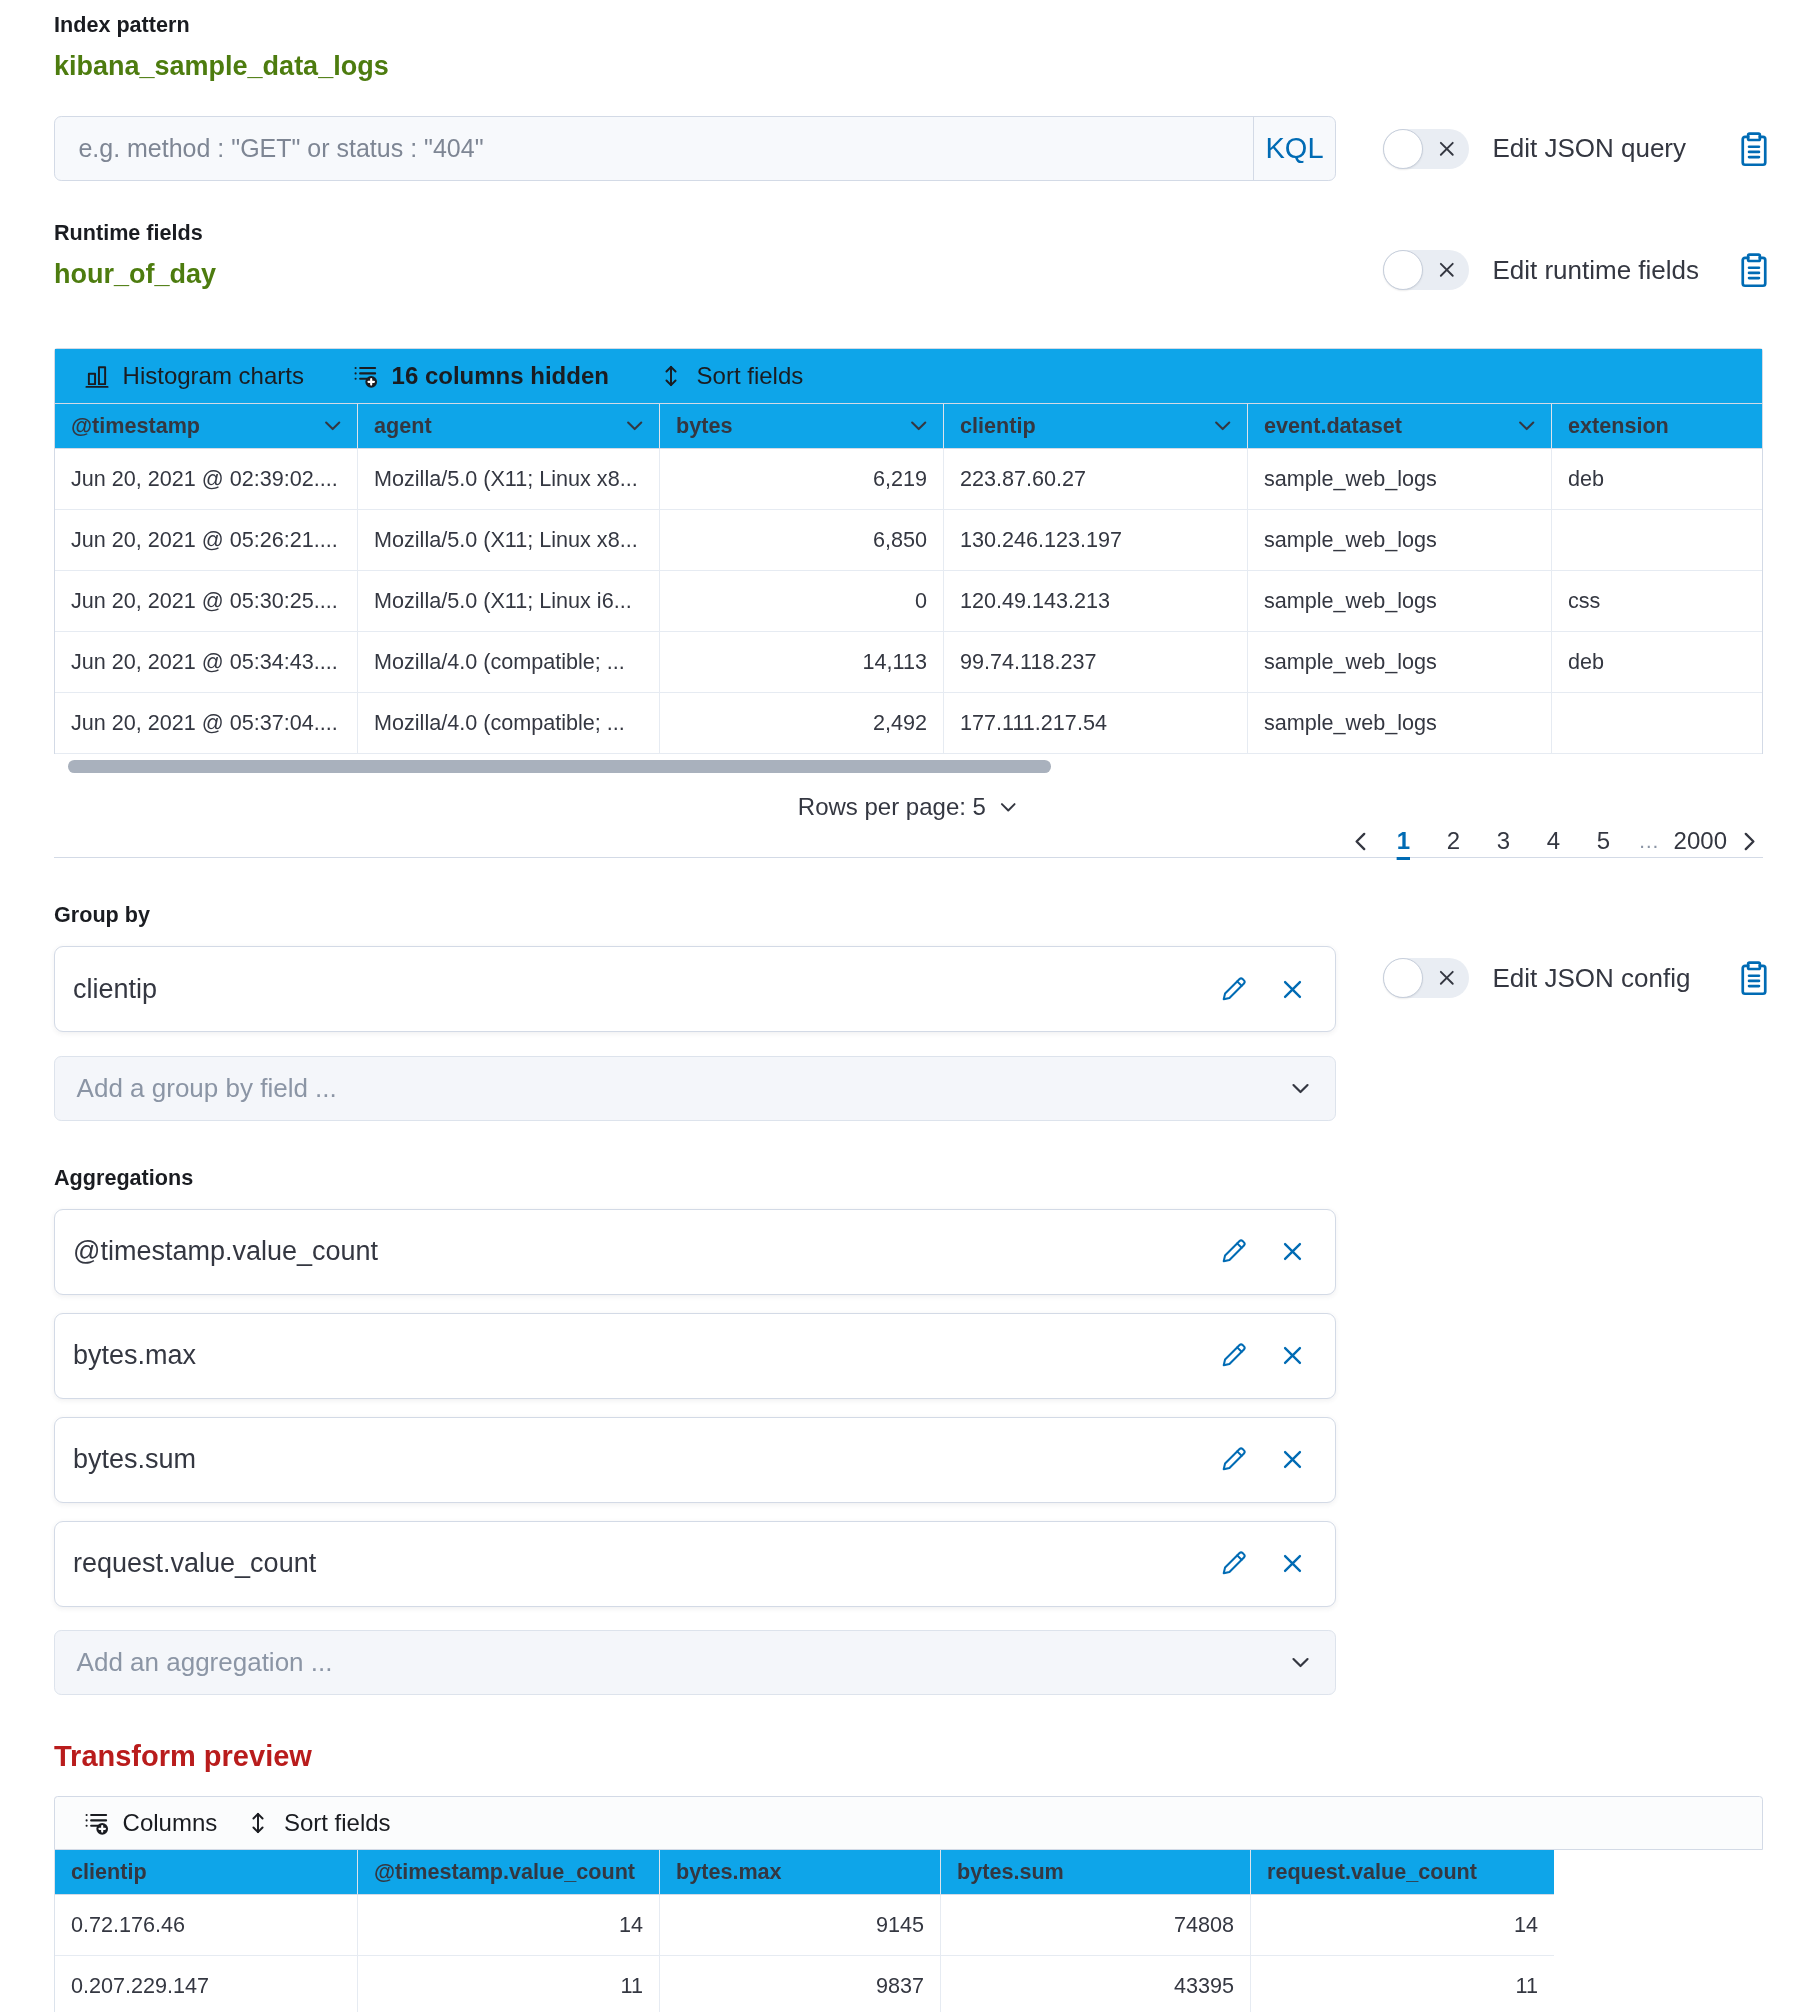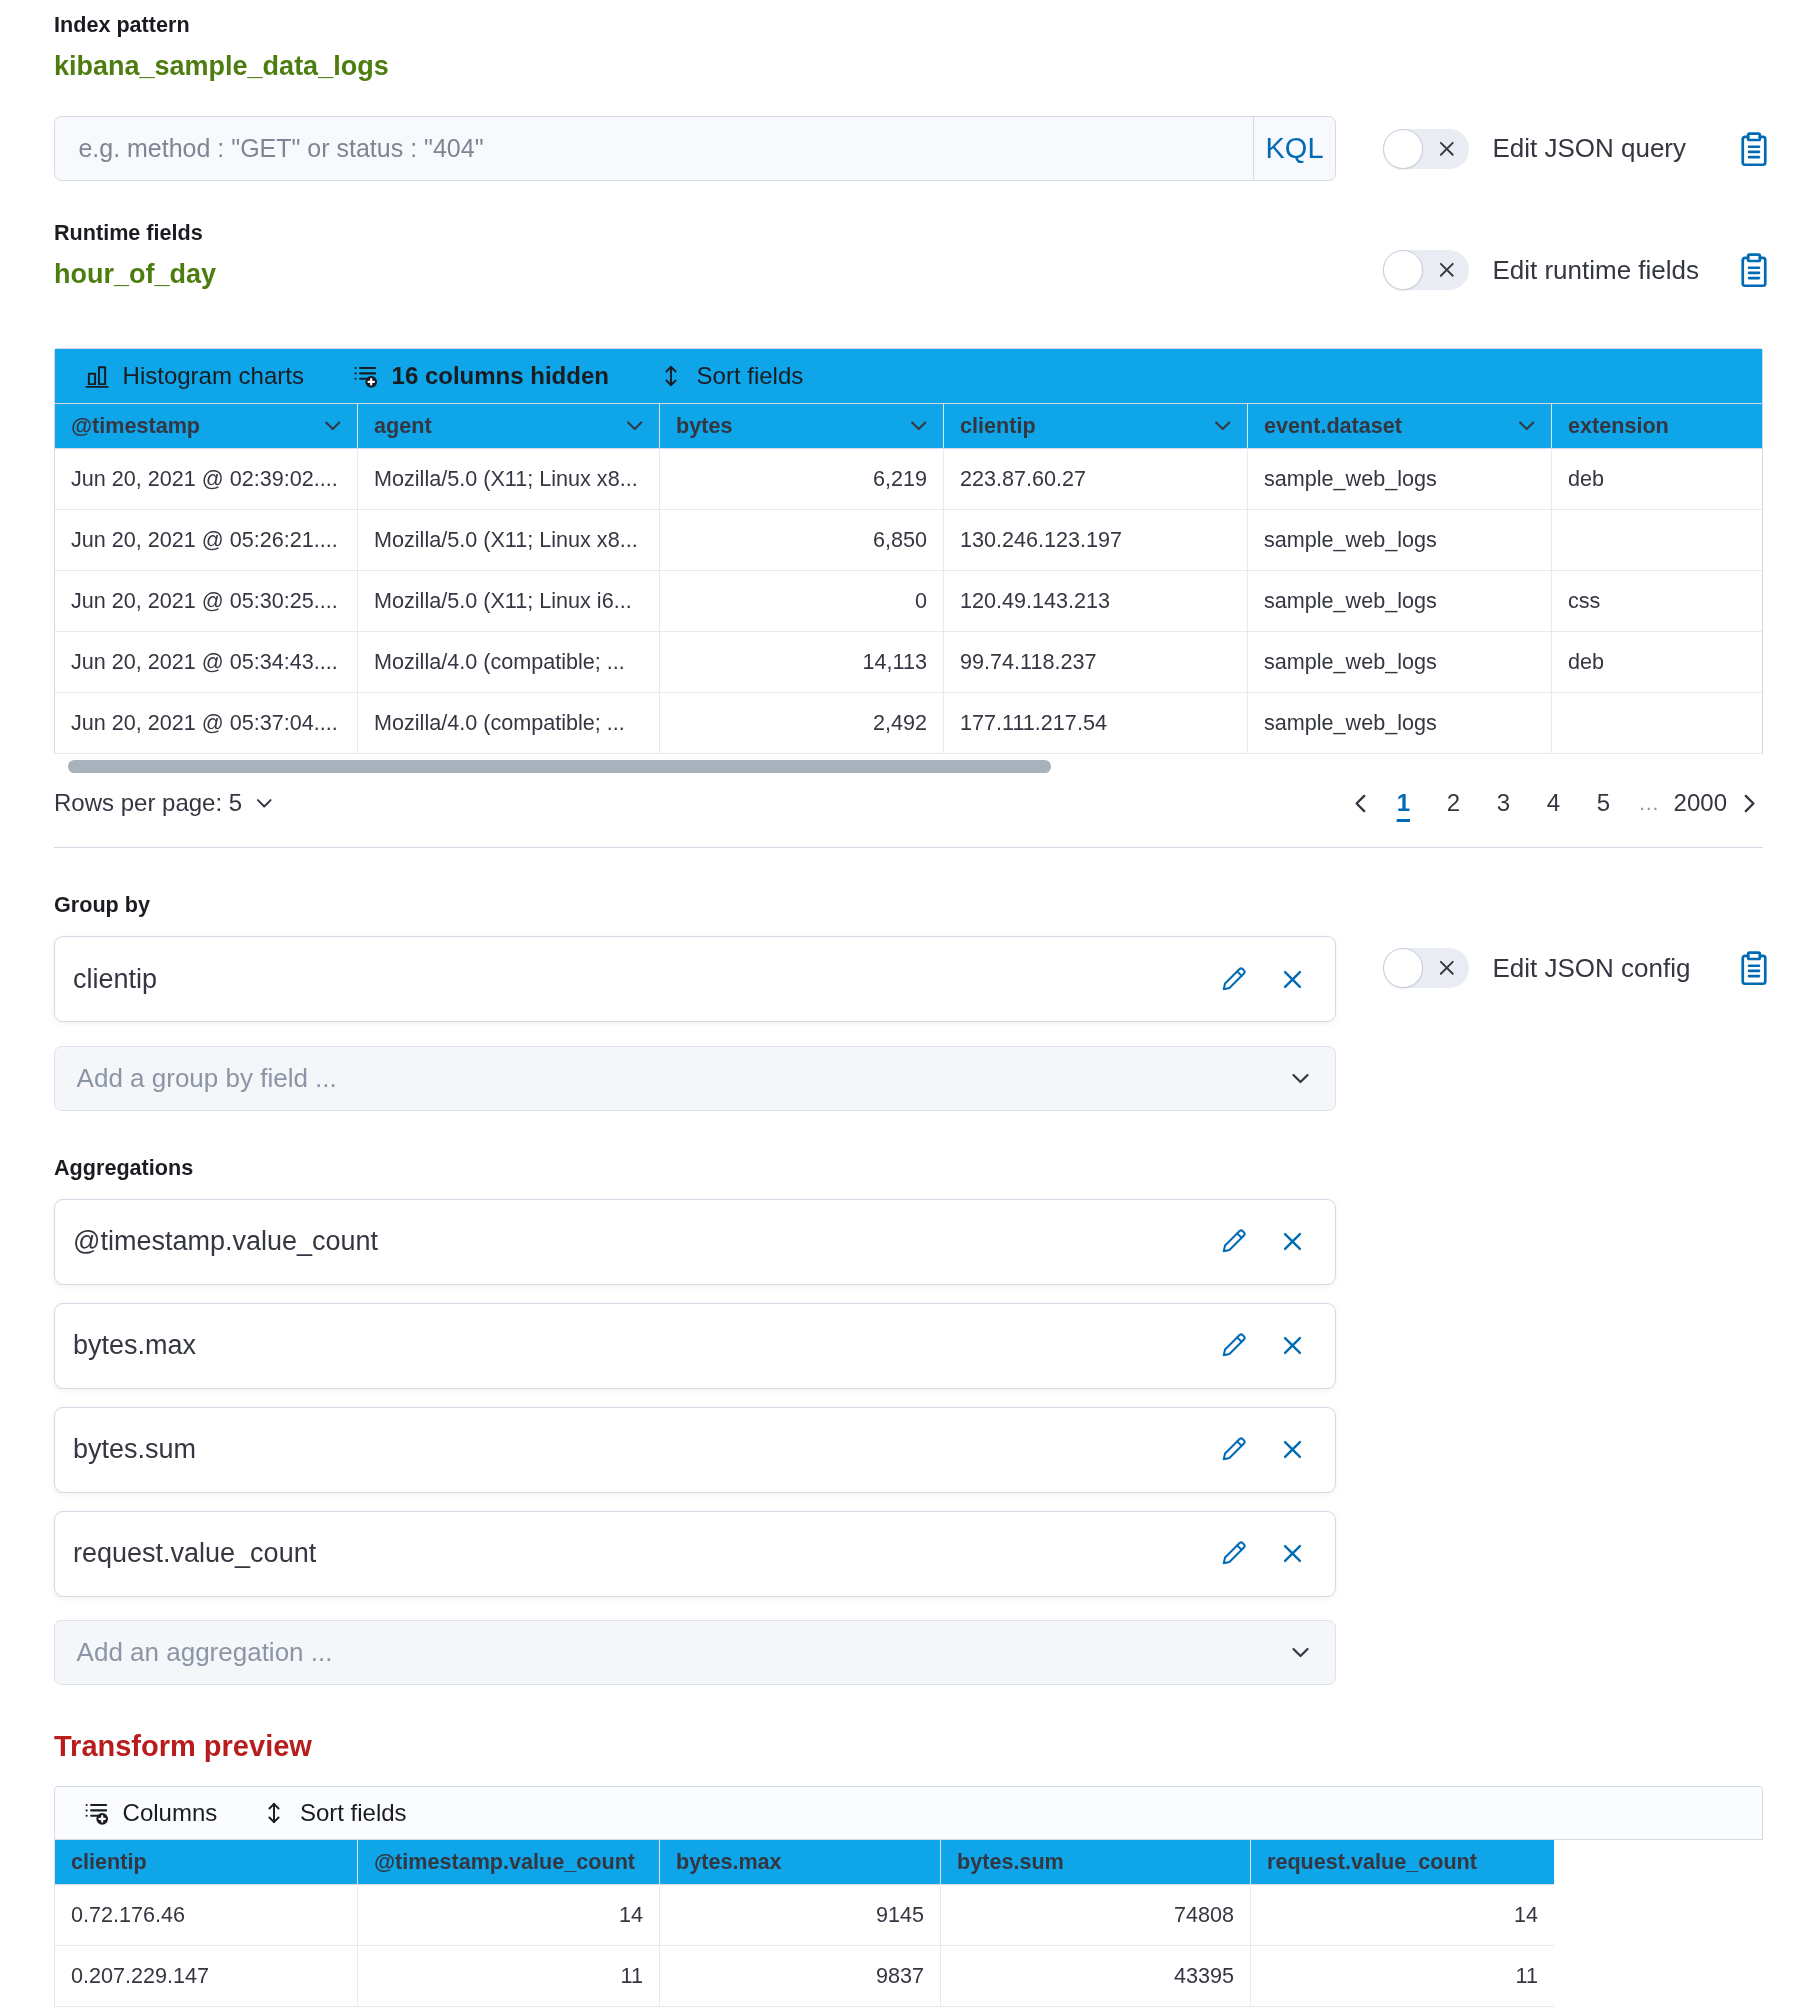--- a/index.html
+++ b/index.html
@@ -55,21 +55,21 @@
   .td{height:61px;display:flex;align-items:center;font-size:21.6px;padding:0 16px;
     border-right:0.9px solid #e6ebf2;border-bottom:0.9px solid #e6ebf2;box-sizing:border-box;
     white-space:nowrap;overflow:hidden;}
   .td.num{justify-content:flex-end;}
   .td.last{border-right:none;}
 
   .scrollbar-track{height:12.6px;margin:6.3px 1.8px 0;position:relative;}
   .scrollbar-thumb{position:absolute;left:12.6px;top:0;width:983px;height:12.6px;border-radius:6.3px;background:#a9b1bd;cursor:pointer;}
 
   
-  .pager-row{display:flex;align-items:center;margin-top:10px;height:41px;}
+  .pager-row{display:flex;align-items:center;margin-top:20px;height:41px;flex-direction:column;}
   .rpp{display:flex;align-items:center;gap:10.8px;font-size:24px;cursor:pointer;}
   .rpp .chev{width:22.5px;height:22.5px;}
   .pagination{margin-left:auto;display:flex;align-items:center;gap:9px;font-size:24px;}
   .page-btn{min-width:41px;height:41px;display:flex;align-items:center;justify-content:center;cursor:pointer;}
   .page-btn.active{color:#006bb4;font-weight:700;text-decoration:underline;text-underline-offset:8px;
     text-decoration-thickness:2.7px;}
   .page-ellipsis{color:#8b95a5;font-size:21px;padding:0 5.4px;}
   .pg-chev{width:27px;height:27px;color:#343741;cursor:pointer;}
 
   .divider{border:none;border-top:1.8px solid #d3dae6;margin:23.4px 0 0;}
@@ -87,21 +87,21 @@
   .act-icon{width:27px;height:27px;cursor:pointer;}
   .select{height:65px;background:#f4f6fa;border:0.9px solid #dde3ec;border-radius:7.2px;display:flex;
     align-items:center;padding:0 21.6px;box-sizing:border-box;margin-top:23.4px;cursor:pointer;}
   .select .ph{font-size:26px;color:#8b95a5;}
   .select .chev{margin-left:auto;width:25px;height:25px;}
   .section-label{margin-top:0;}
 
   
   .preview{margin-top:45px;}
   .preview-title{font-size:29px;font-weight:700;color:#b91c1c;margin:0 0 23.4px;}
-  .preview-toolbar{height:54px;border:0.9px solid #d3dae6;border-radius:3.6px 3.6px 0 0;display:flex;gap:44px;
+  .preview-toolbar{height:54px;border:0.9px solid #d3dae6;border-radius:3.6px 3.6px 0 0;display:flex;gap:28px;
     align-items:center;padding:0 29px;background:#fbfcfd;box-sizing:border-box;}
   .ptbl{display:grid;grid-template-columns:303px 302px 281px 310px 303px;width:1500px;
     border-left:0.9px solid #dce3ec;box-sizing:border-box;}
   .ptbl .th{cursor:default;}
 </style>
 </head>
 <body>
 
 <svg width="0" height="0" style="position:absolute" aria-hidden="true">
   <defs>

